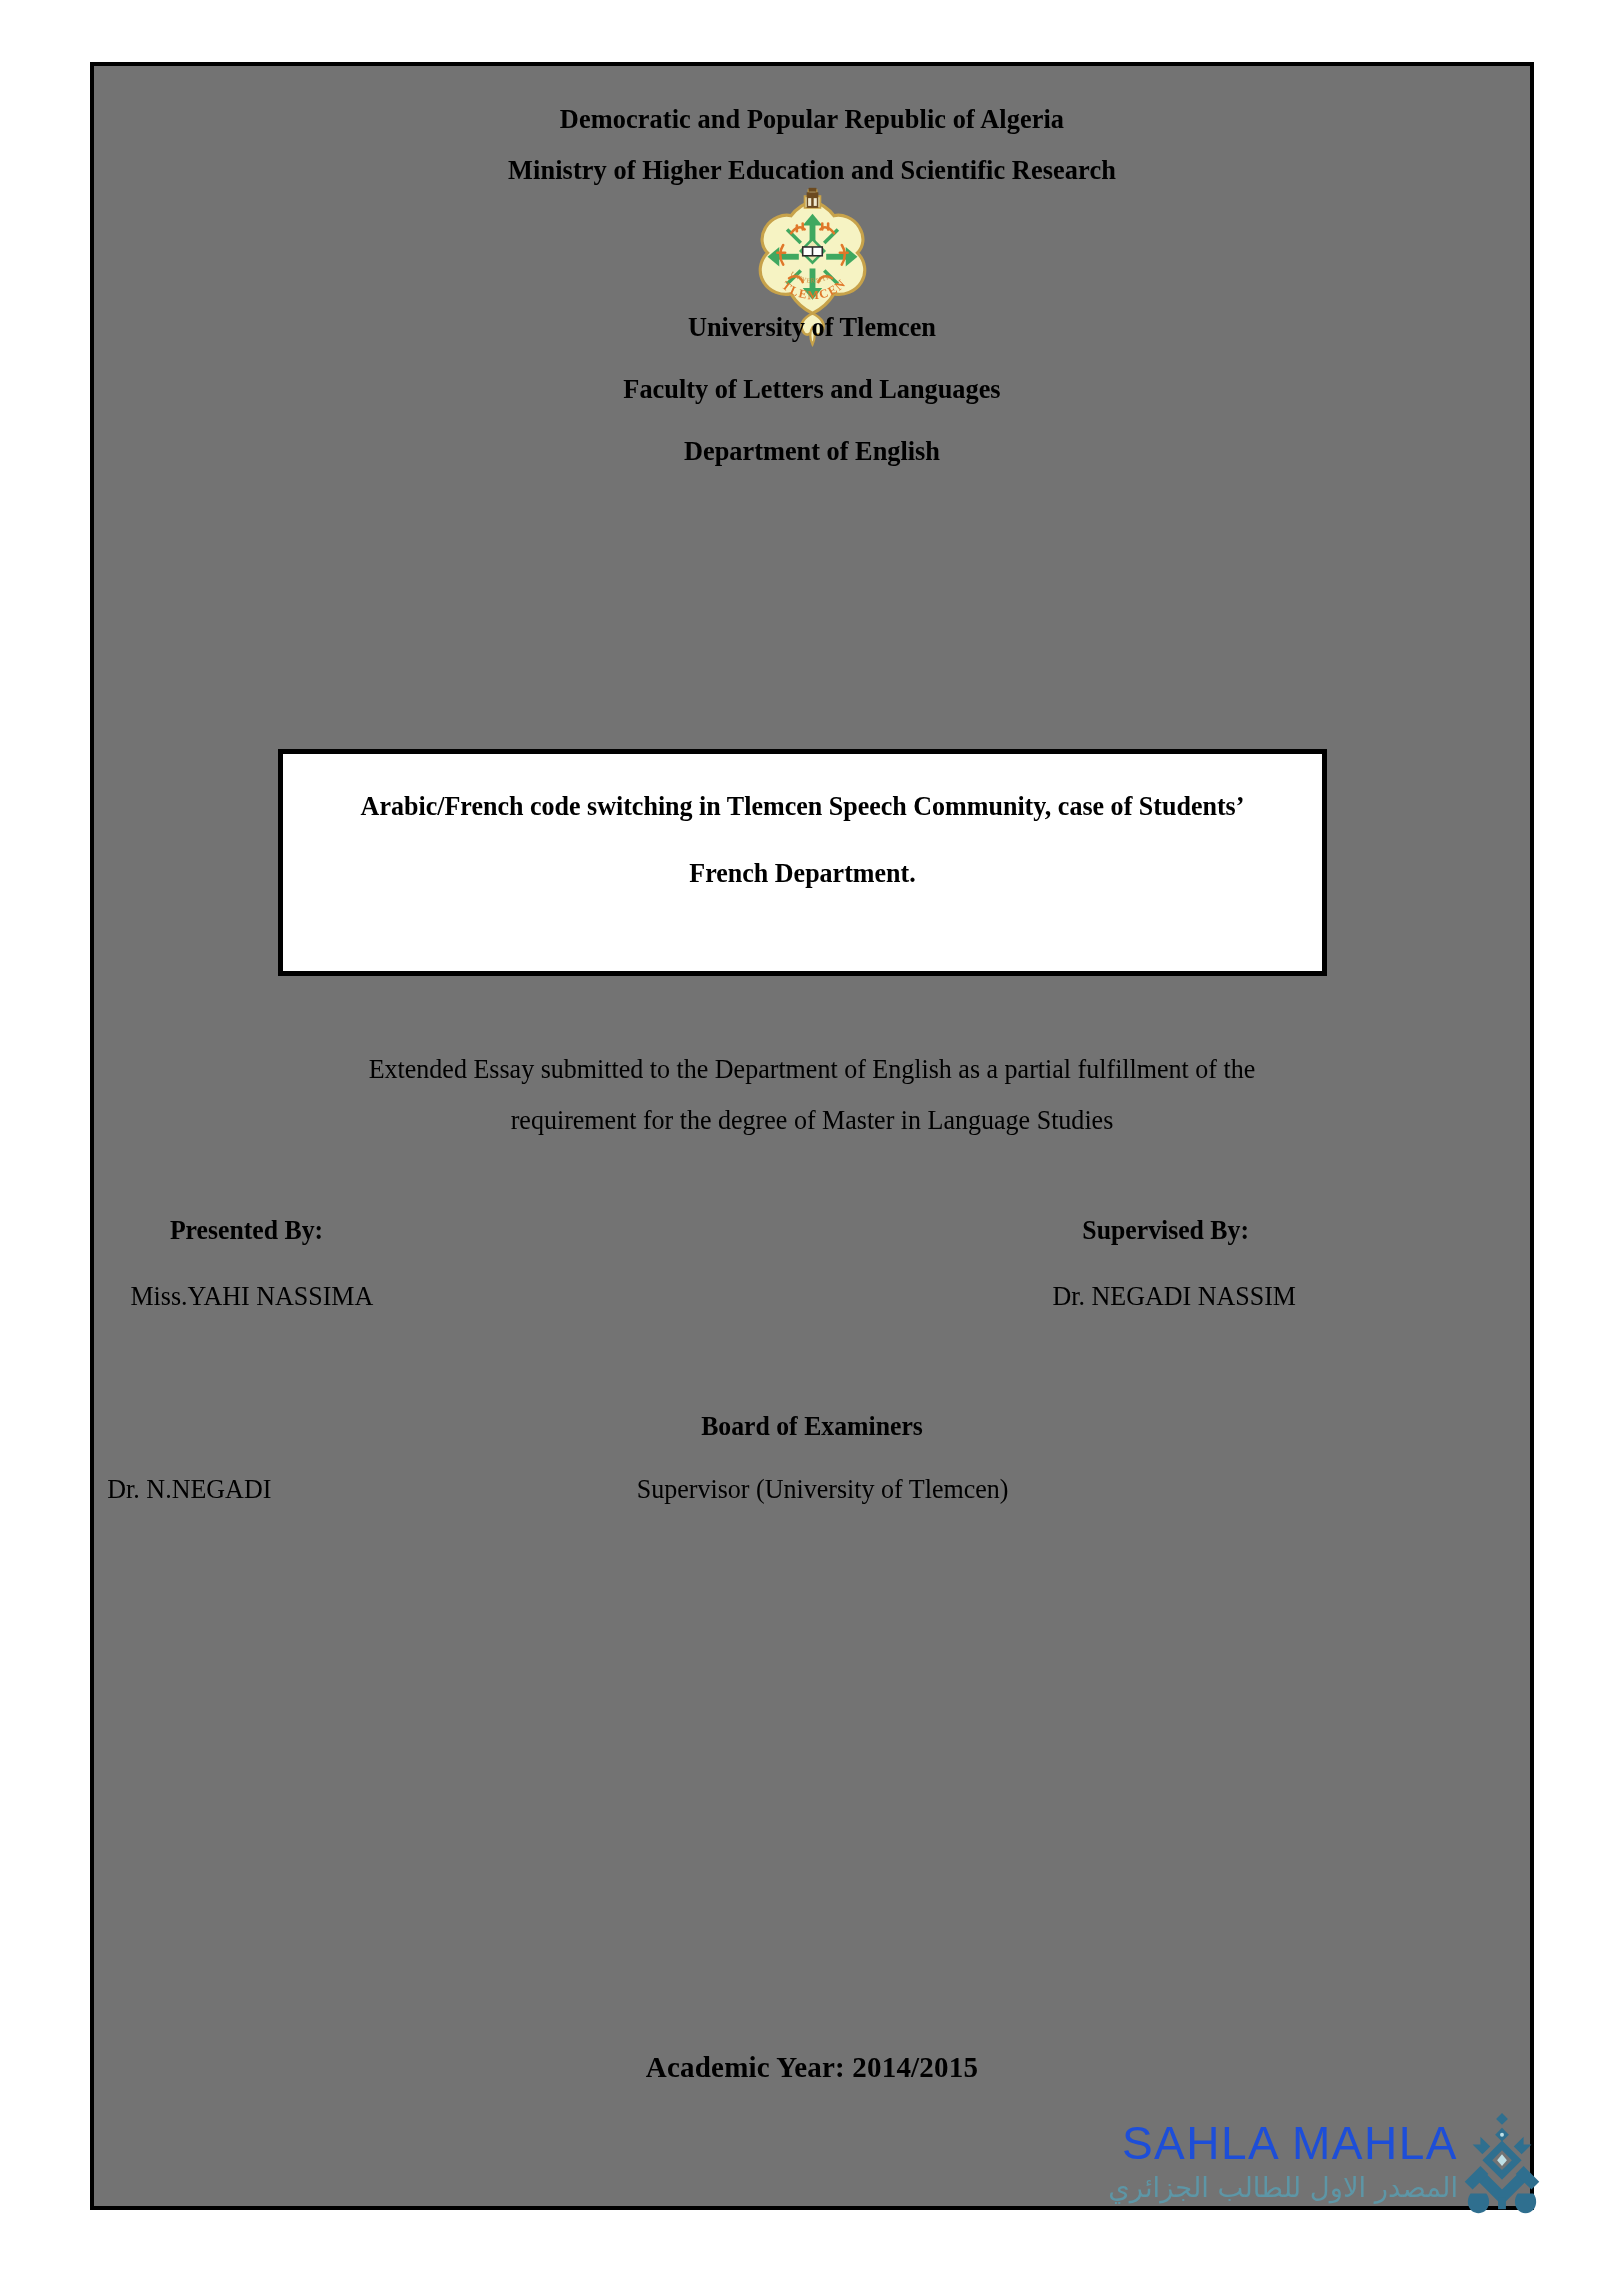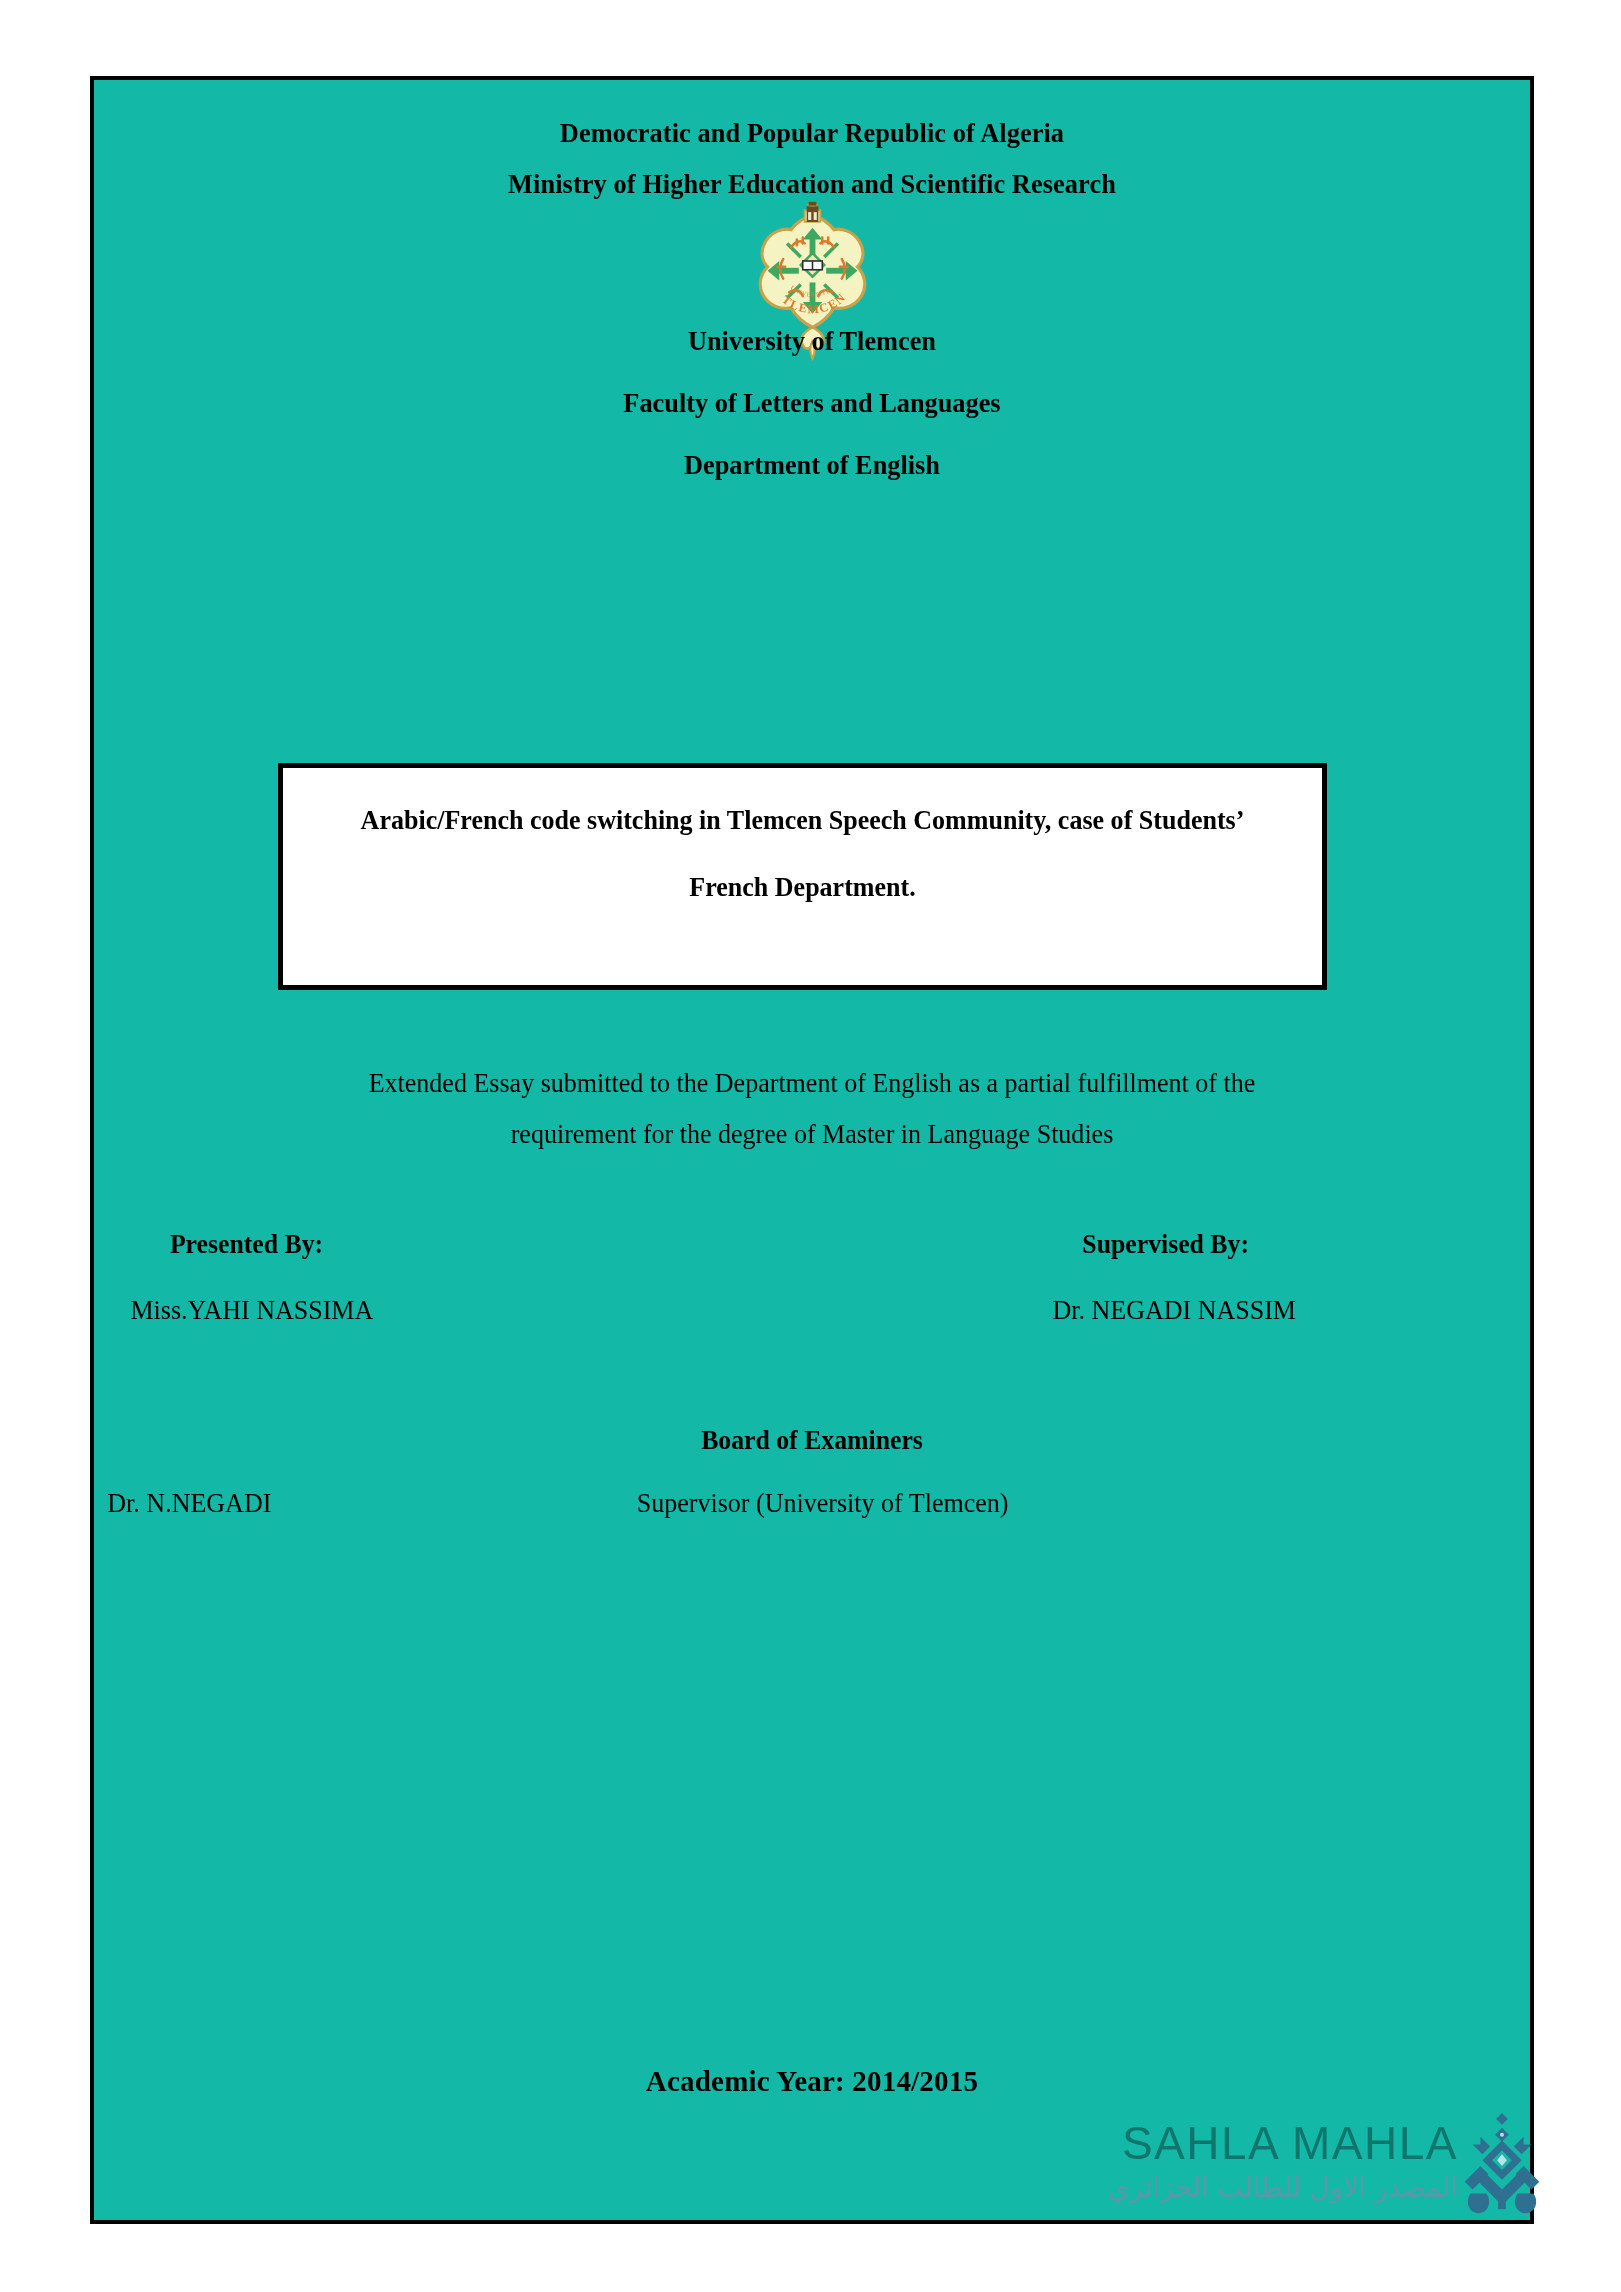--- a/index.html
+++ b/index.html
@@ -18,22 +18,21 @@
 
   
   #page-frame {
     position: absolute;
     left: 90px;
     top: 62px;
     width: 1444px;
     height: 2148px;
     border: 4.9px solid #000000;
     box-sizing: border-box;
-    background: #14b8a6;
-    margin-top: 14px;
+    background: #737373;
   }
 
   #page-inner {
     position: absolute;
     left: 0;
     top: 0;
     right: 0;
     bottom: 0;
   }
 
@@ -157,21 +156,21 @@
     position: absolute;
     left: 0;
     top: 0;
     width: 392px;
     text-align: right;
   }
   #wm-brand {
     font-family: "Liberation Sans", "DejaVu Sans", sans-serif;
     font-size: 46px;
     font-weight: normal;
-    color: #0f766e;
+    color: #1d4ed8;
     letter-spacing: 1.5px;
     line-height: 1;
     white-space: nowrap;
   }
   #wm-arabic {
     font-family: "DejaVu Sans", "Liberation Sans", sans-serif;
     font-size: 27.4px;
     color: #5d96a6;
     direction: rtl;
     line-height: 1.25;

